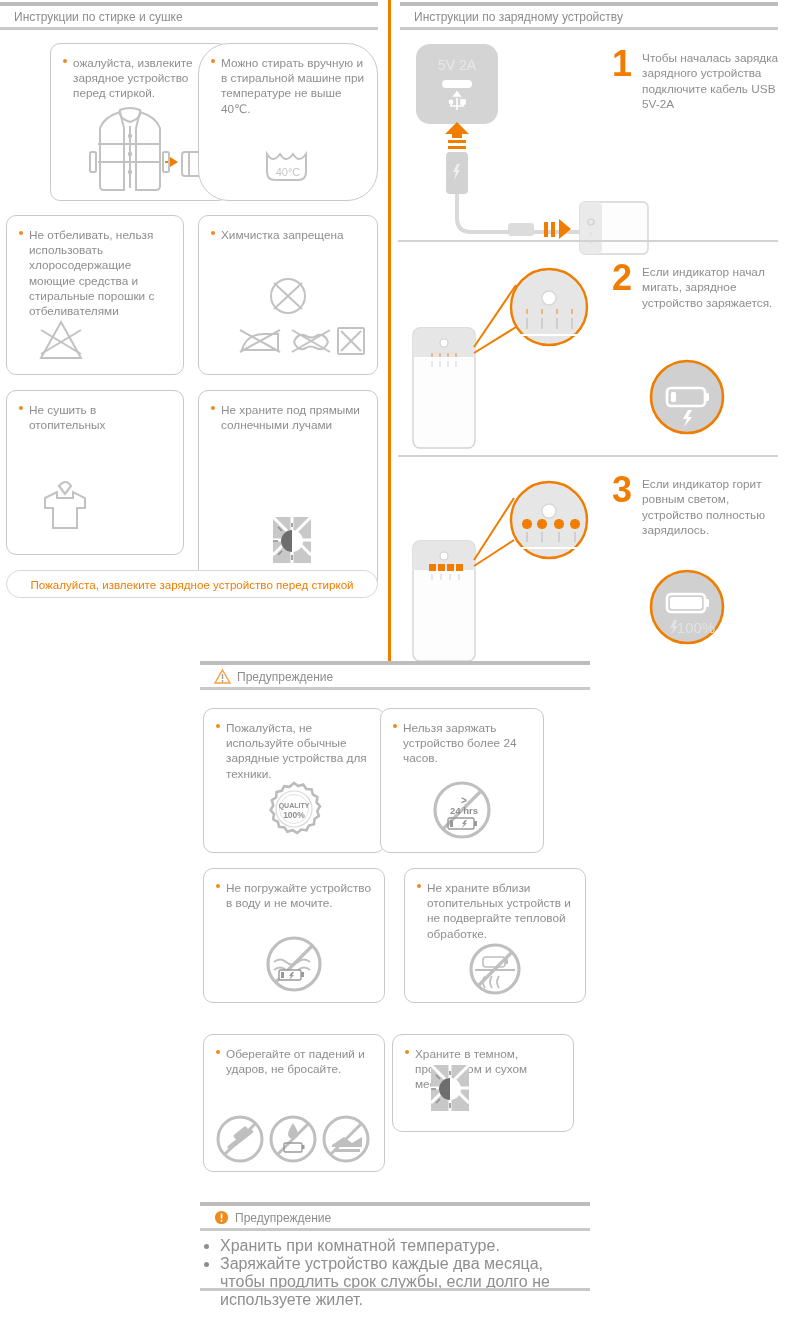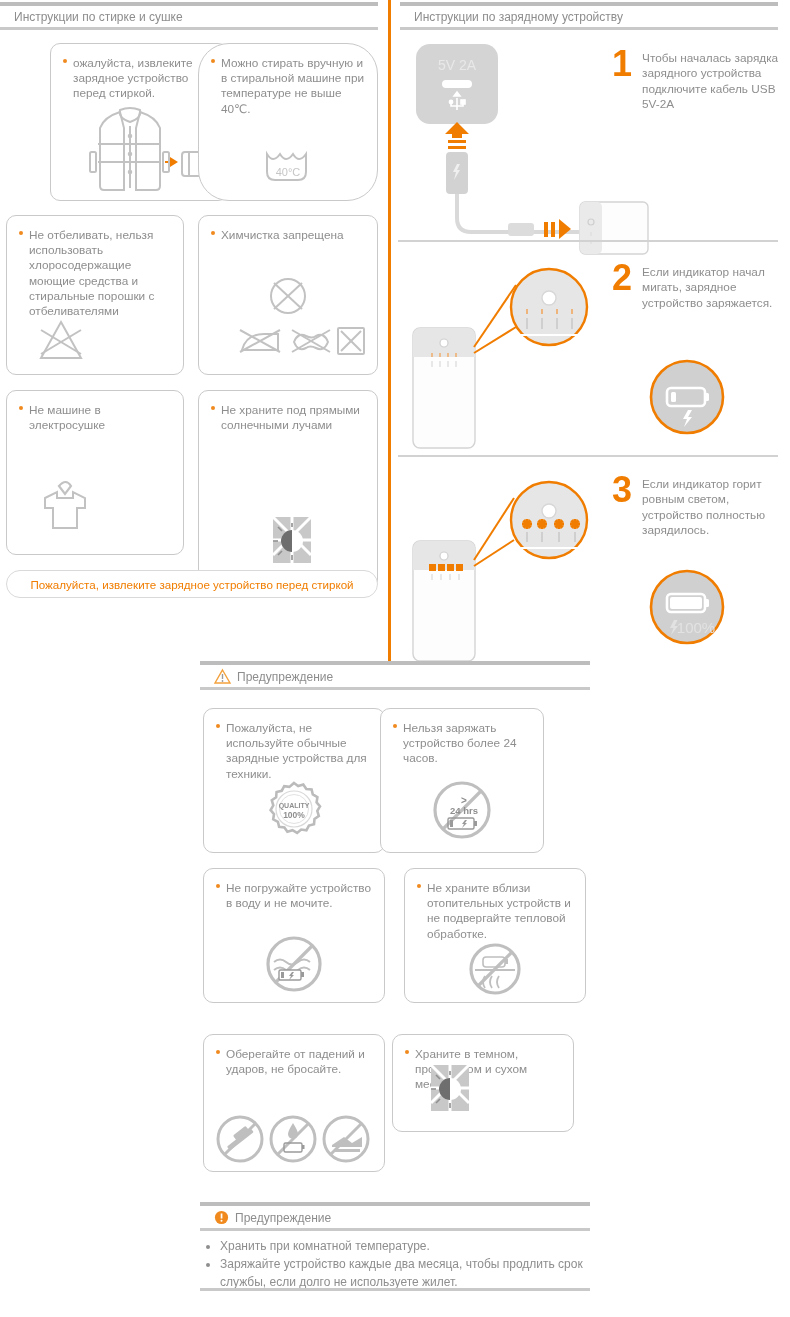--- a/index.html
+++ b/index.html
@@ -54,21 +54,21 @@
   
   .step{position:absolute;display:flex;gap:10px;align-items:flex-start;}
   .step .num{
     font-size:36px;line-height:32px;color:#f07d00;font-weight:bold;
     font-family:"Liberation Sans",sans-serif;
   }
   .step .stxt{font-size:11.8px;line-height:15.4px;color:#8e8e8e;padding-top:3px;}
   .hr-light{position:absolute;height:2px;background:#d2d2d2;}
 
   
-  .wlist{position:absolute;font-size:12px;line-height:18px;color:#8e8e8e;}
+  .wlist{position:absolute;font-size:16px;line-height:18px;color:#8e8e8e;}
   .wlist li{margin:0;padding:0;}
   .wlist ul{margin:0;padding-left:16px;}
 
   
   .tri-warn{width:17px;height:15px;display:inline-block;}
   .circ-warn{width:15px;height:15px;display:inline-block;}
 
   svg{display:block;overflow:visible;}
   .g{stroke:#c2c2c2;fill:none;stroke-width:2;}
   .gf{fill:#c8c8c8;}
@@ -176,21 +176,21 @@
           <line x1="133" y1="57" x2="153" y2="77"></line>
           <line x1="153" y1="57" x2="133" y2="77"></line>
         </g>
       </svg>
     </div>
   </div>
 
   <div class="card" style="left:6px;top:390px;width:178px;height:165px;">
     <div class="txt">
       <span class="bullet"></span>
-      <span>Не машине в электросушке</span>
+      <span>Не сушить в отопительных</span>
     </div>
     <div class="art" style="bottom:18px;justify-content:flex-start;padding-left:30px;">
       <svg width="58" height="58" viewBox="0 0 58 58">
         <g class="g" stroke-width="2.6">
           <path d="M8 20 l12 -6 l0 6 l16 0 l0 -6 l12 6 l0 10 l-8 0 l0 20 l-24 0 l0 -20 l-8 0 z"></path>
           <path d="M22 8 q7 -8 12 0 l-6 8 z" stroke-width="2.2"></path>
         </g>
       </svg>
     </div>
   </div>

